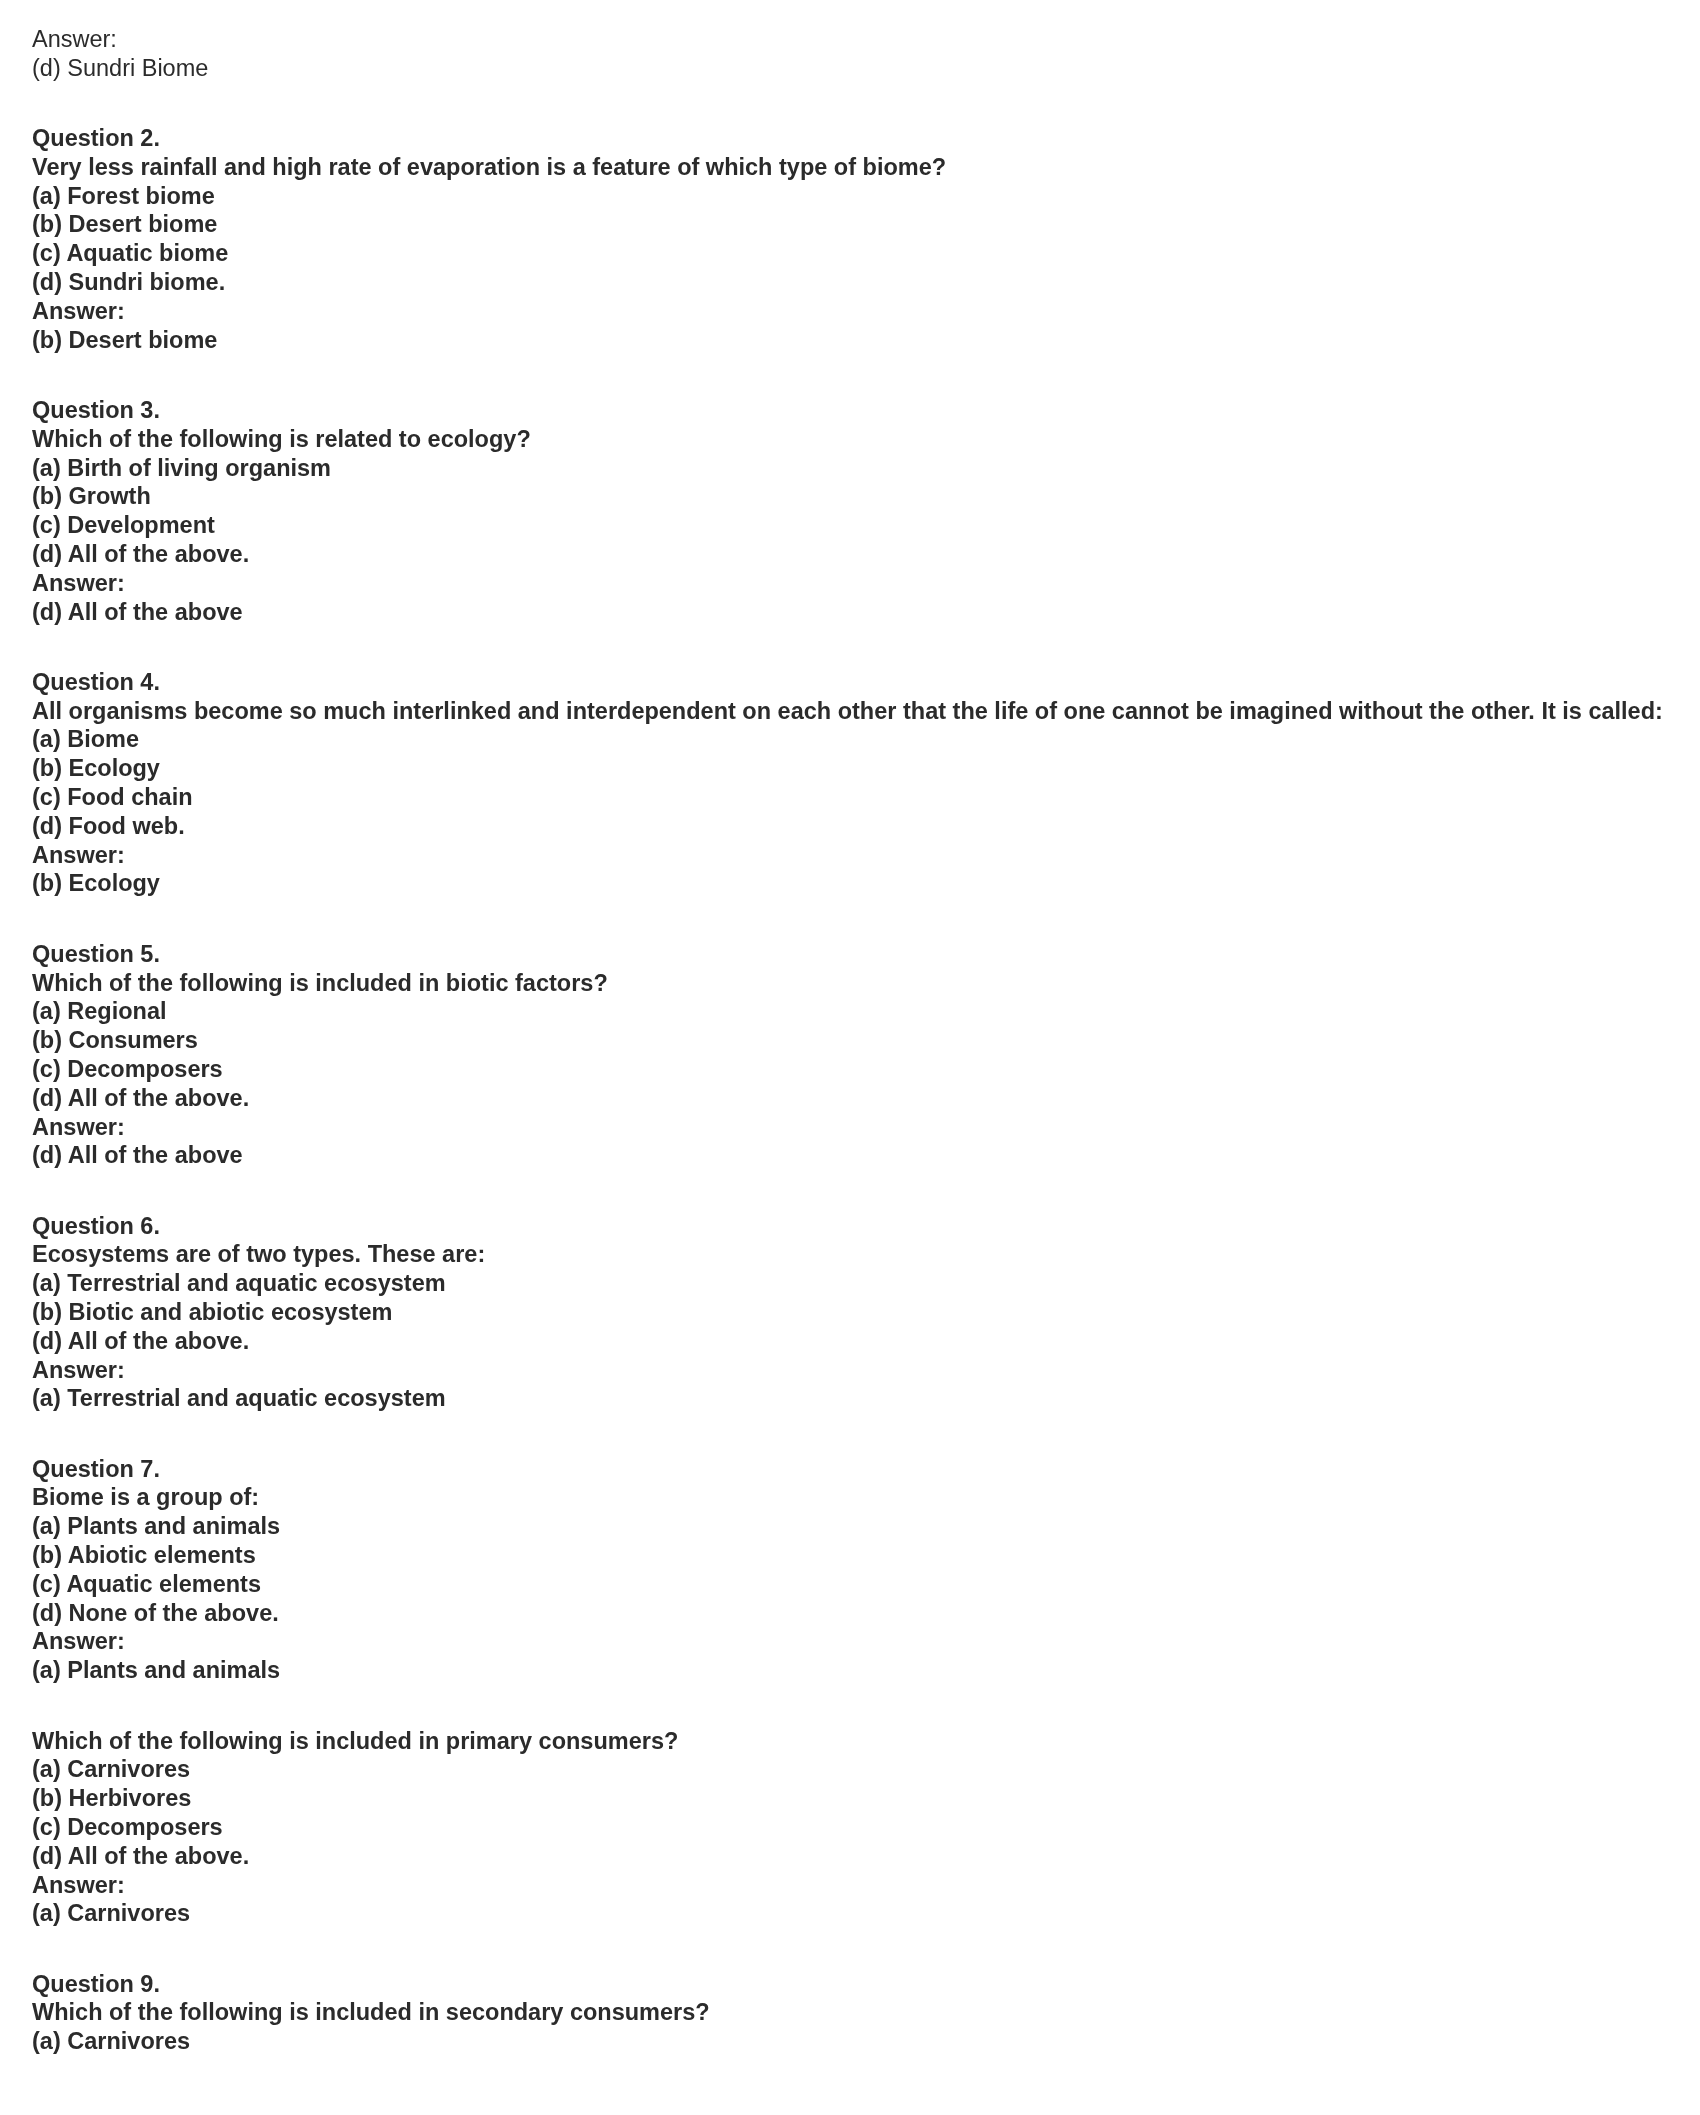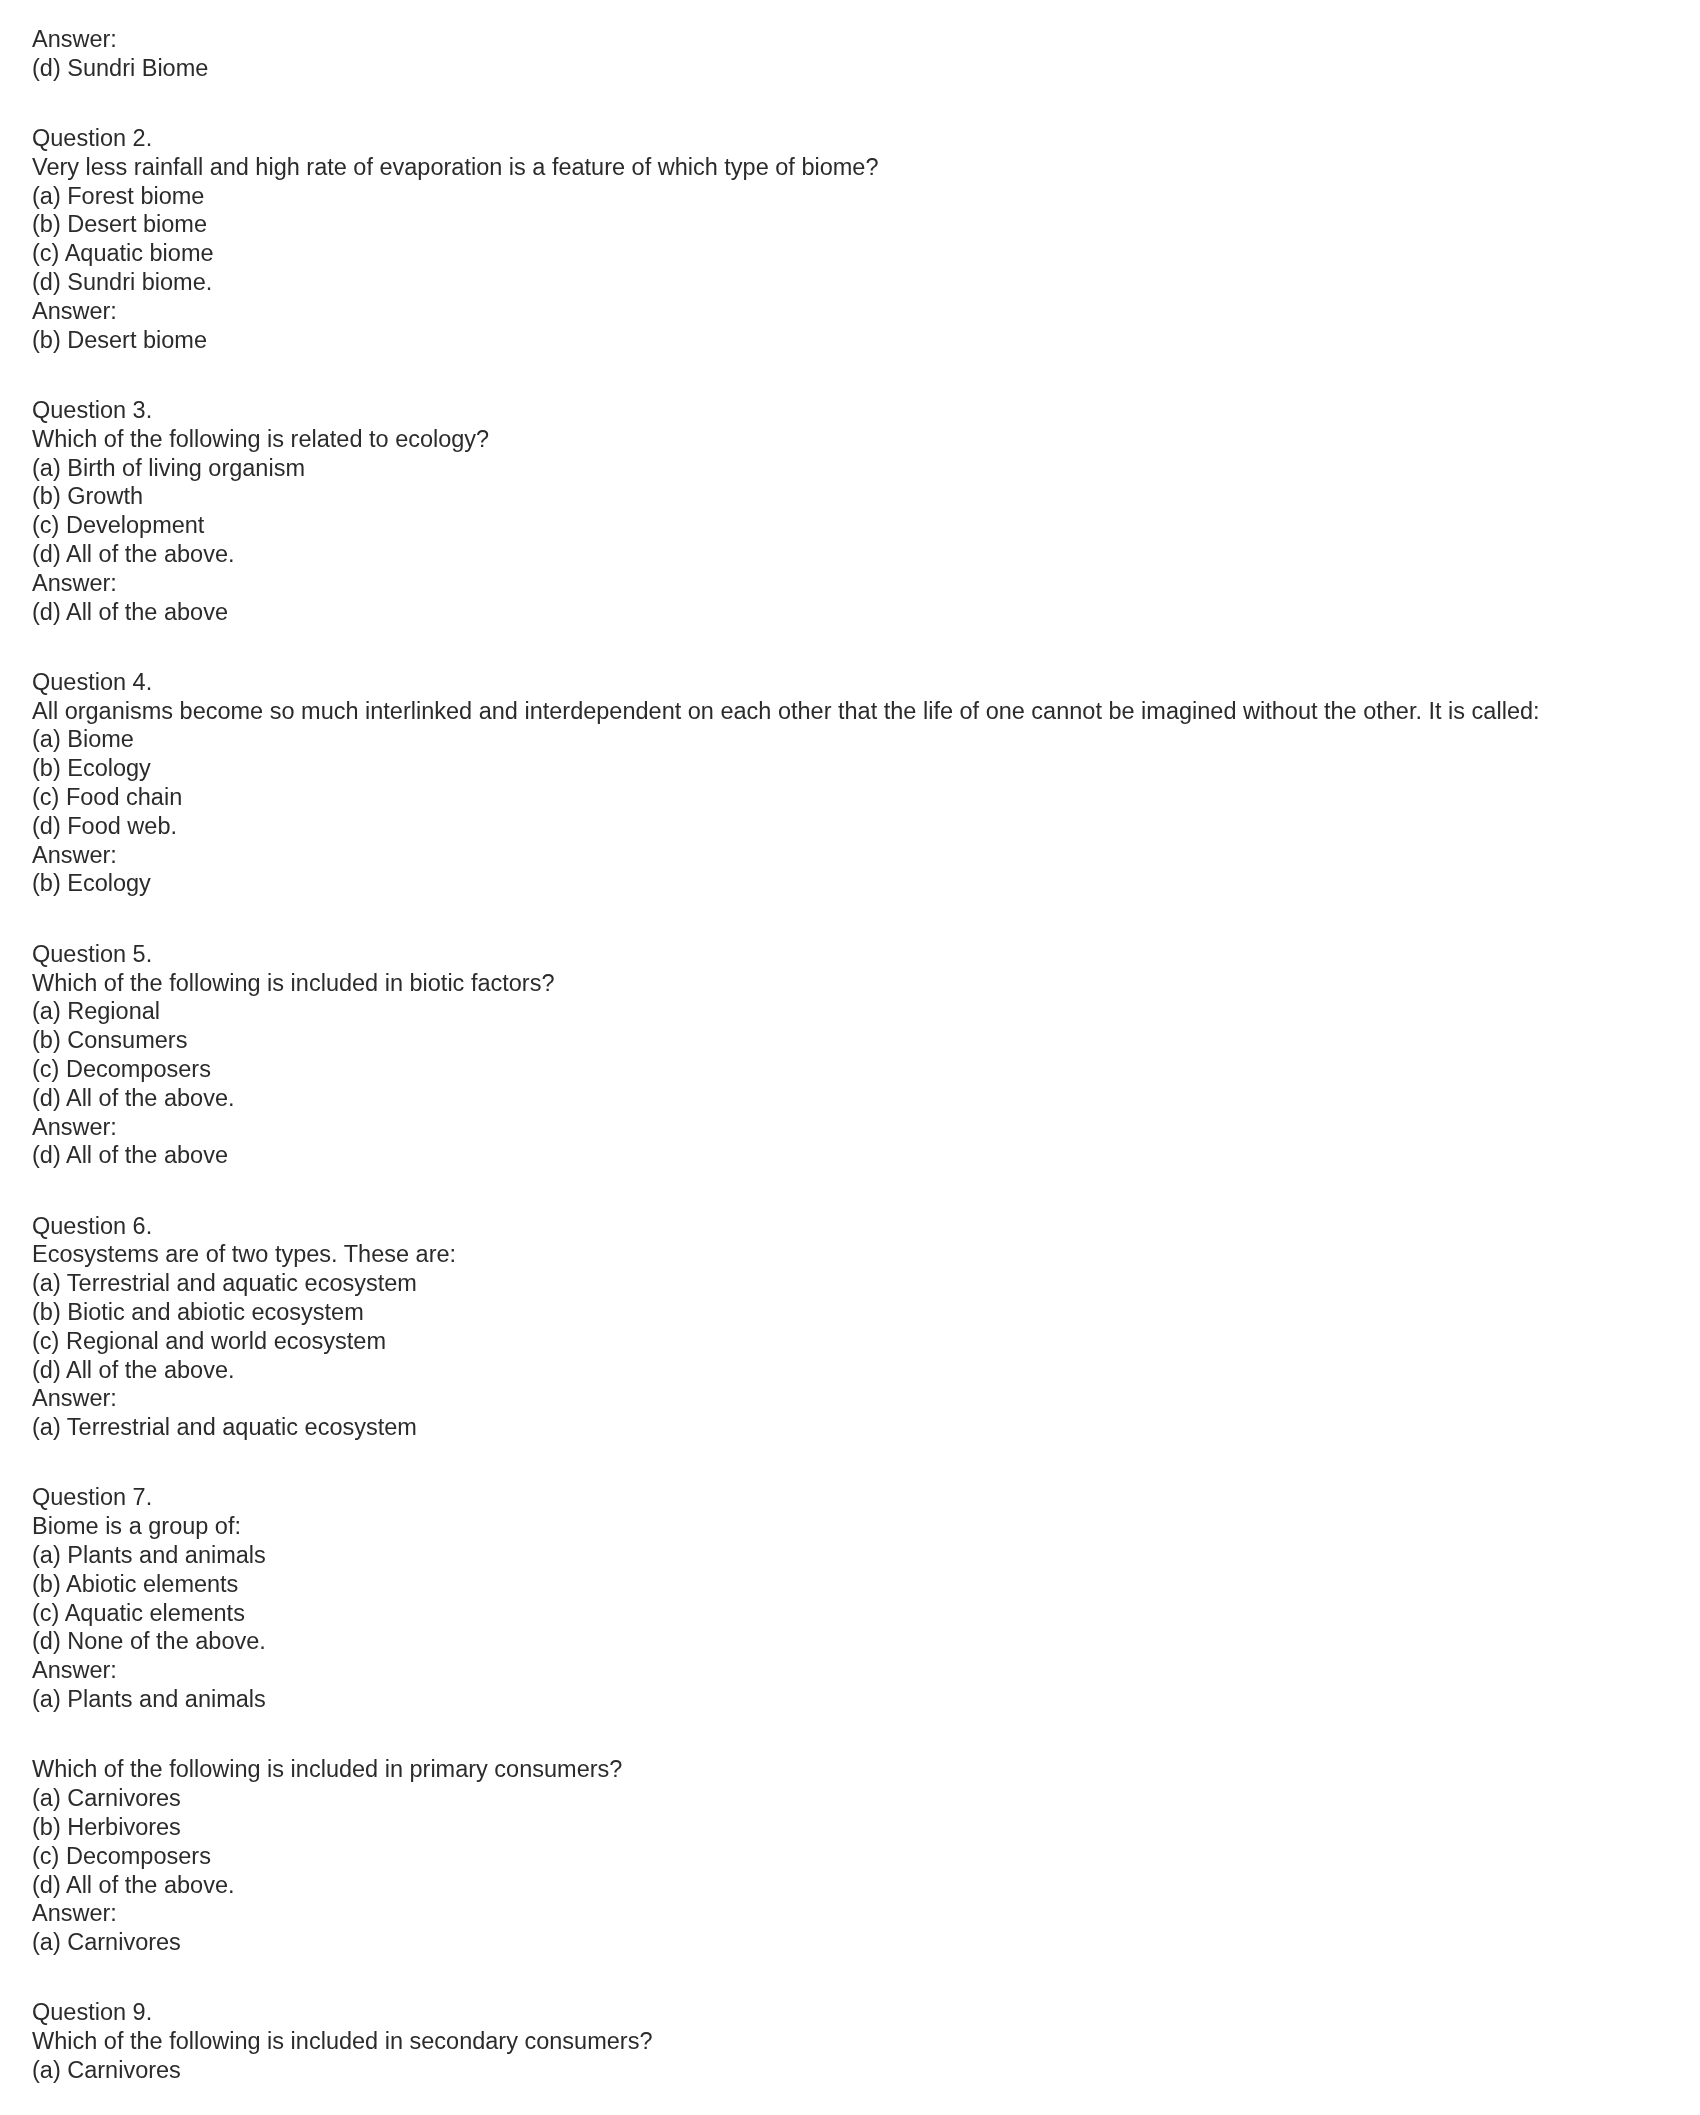--- a/index.html
+++ b/index.html
@@ -15,20 +15,21 @@
     font-size: 23.5px;
     line-height: 28.8px;
     color: #2b2b2b;
   }
   .content {
     padding: 25px 0 0 32px;
     white-space: nowrap;
   }
   .block + .block {
     margin-top: 41.5px;
+    font-weight: bold;
   }
   .line {
     min-height: 28.8px;
   }
 </style>
 </head>
 <body style="background: rgb(255, 255, 255); color: rgb(43, 43, 43);">
 
 <div id="content" class="content">
   <section class="block">
@@ -73,21 +74,20 @@
       <div class="line">(c) Decomposers</div>
       <div class="line">(d) All of the above.</div>
       <div class="line">Answer:</div>
       <div class="line">(d) All of the above</div>
     </section>
     <section class="block">
       <div class="line">Question 6.</div>
       <div class="line">Ecosystems are of two types. These are:</div>
       <div class="line">(a) Terrestrial and aquatic ecosystem</div>
       <div class="line">(b) Biotic and abiotic ecosystem</div>
-      <div class="line">(c) Regional and world ecosystem</div>
       <div class="line">(d) All of the above.</div>
       <div class="line">Answer:</div>
       <div class="line">(a) Terrestrial and aquatic ecosystem</div>
     </section>
     <section class="block">
       <div class="line">Question 7.</div>
       <div class="line">Biome is a group of:</div>
       <div class="line">(a) Plants and animals</div>
       <div class="line">(b) Abiotic elements</div>
       <div class="line">(c) Aquatic elements</div>

